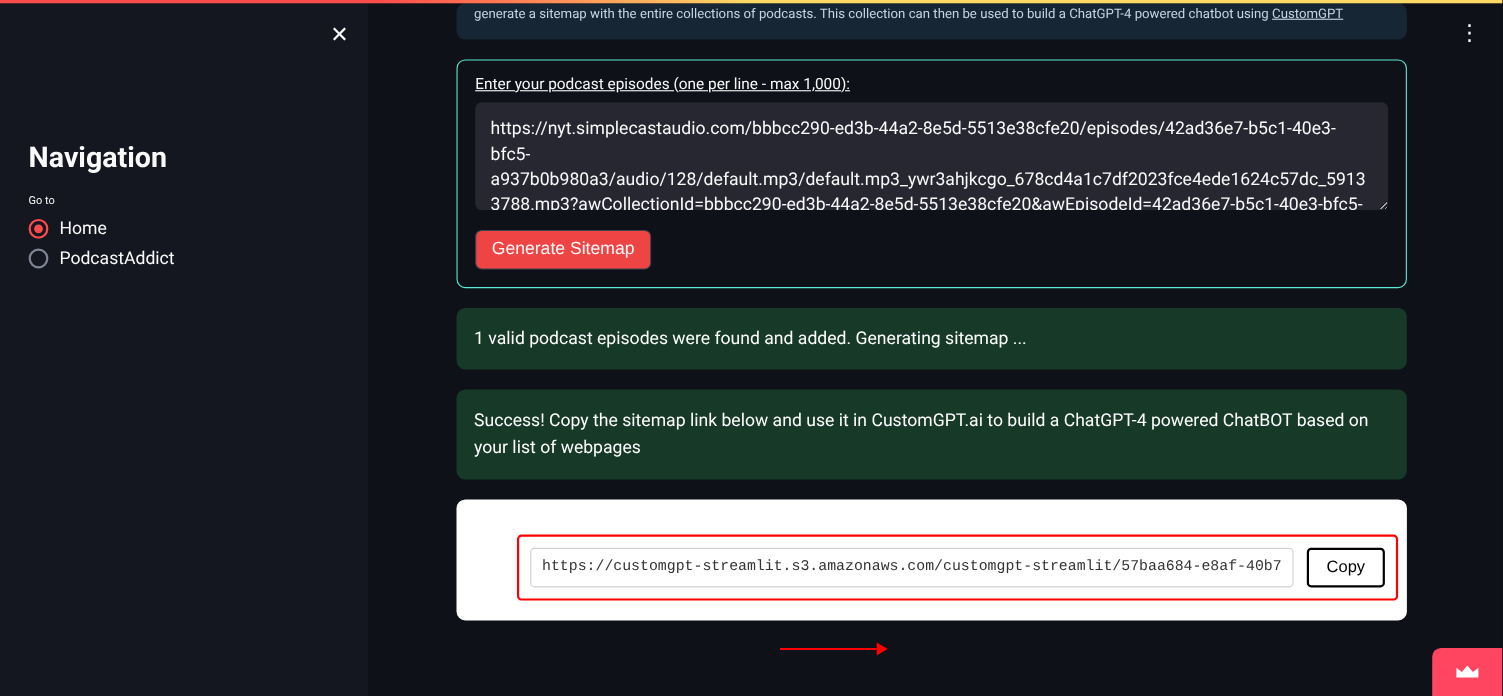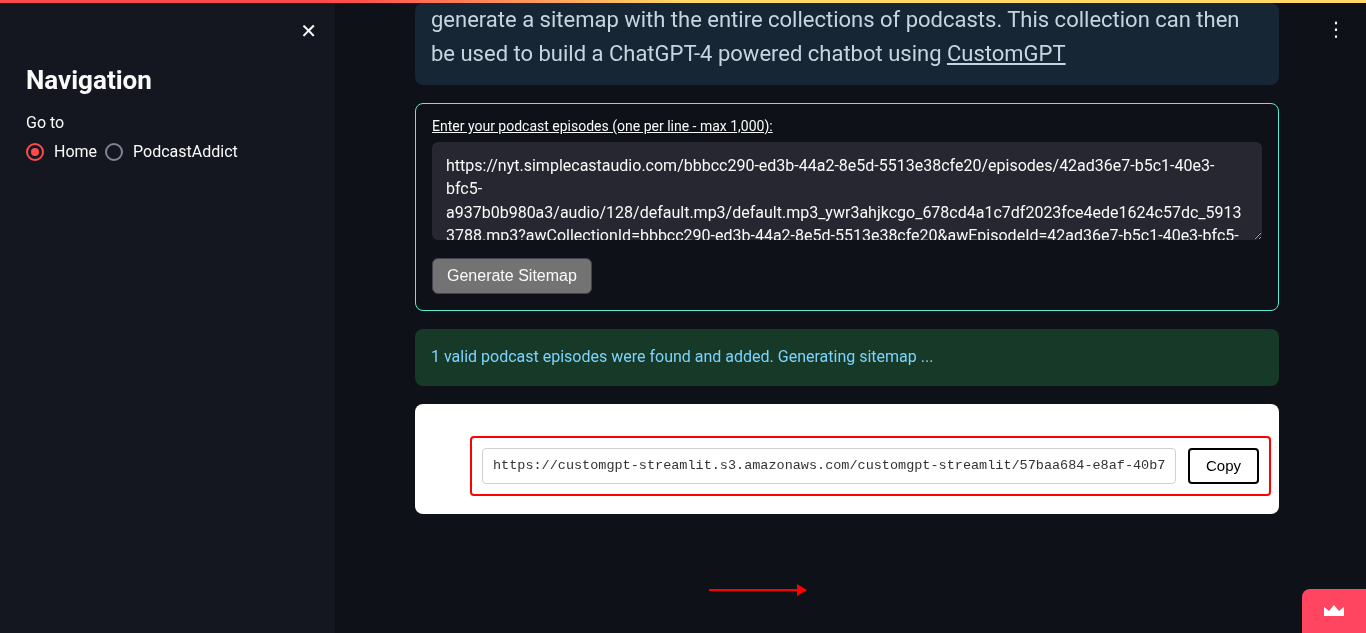--- a/index.html
+++ b/index.html
@@ -31,30 +31,30 @@
   position: absolute;
   top: 18px; right: 18px;
   color: #fafafa;
   font-size: 20px;
   cursor: pointer;
   line-height: 1;
 }
 .sidebar-title {
   font-size: 26px;
   font-weight: 700;
-  margin-top: 44px;
+  margin-top: 108px;
   margin-bottom: 18px;
   color: #fafafa;
 }
 .goto-label {
-  font-size: 16px;
+  font-size: 10px;
   color: #fafafa;
   margin-bottom: 10px;
 }
-.radio-group { display: flex; gap: 8px; }
+.radio-group { display: flex; flex-direction: column; gap: 8px; }
 .radio-item {
   display: flex;
   align-items: center;
   gap: 10px;
   font-size: 16px;
   color: #fafafa;
   cursor: pointer;
 }
 .radio-circle {
   width: 18px; height: 18px;
@@ -95,21 +95,21 @@
   position: absolute;
   left: 80px;
   top: 0;
   width: 864px;
 }
 .info-box {
   background: #172635;
   border-radius: 8px;
   padding: 14px 16px;
   margin-top: 30px;
-  font-size: 22px;
+  font-size: 12px;
   line-height: 1.55;
   color: #c7d5e0;
 }
 .info-box-top {
   margin-top: 0;
   padding-top: 0;
 }
 .info-box a {
   color: #c7d5e0;
   text-decoration: underline;
@@ -135,36 +135,36 @@
   padding: 12px 14px;
   color: #fafafa;
   font-size: 16px;
   line-height: 1.45;
   resize: vertical;
   font-family: inherit;
   overflow: hidden;
 }
 .gen-btn {
   margin-top: 14px;
-  background: #737373;
+  background: #ef4444;
   border: 1px solid #41444f;
   color: #fafafa;
   padding: 8px 14px;
   border-radius: 6px;
   font-size: 16px;
   cursor: pointer;
 }
 .success-box {
   background: #173928;
   border-radius: 8px;
   padding: 16px 16px;
   margin-top: 18px;
   font-size: 16px;
   line-height: 1.55;
-  color: #7dd3fc;
+  color: #ffffff;
 }
 .white-panel {
   background: #ffffff;
   border-radius: 8px;
   margin-top: 18px;
   padding: 14px;
   height: 110px;
   position: relative;
 }
 .copy-frame {
@@ -250,20 +250,21 @@
     </div>
 
     <div class="form-card">
       <div class="form-label">Enter your podcast episodes (one per line - max 1,000):</div>
       <textarea class="textarea" style="">https://nyt.simplecastaudio.com/bbbcc290-ed3b-44a2-8e5d-5513e38cfe20/episodes/42ad36e7-b5c1-40e3-bfc5-a937b0b980a3/audio/128/default.mp3/default.mp3_ywr3ahjkcgo_678cd4a1c7df2023fce4ede1624c57dc_59133788.mp3?awCollectionId=bbbcc290-ed3b-44a2-8e5d-5513e38cfe20&amp;awEpisodeId=42ad36e7-b5c1-40e3-bfc5-a937b0b980a3&amp;from=PodcastAddict&amp;hash_redirect=1&amp;x-total-bytes=59133788&amp;x-ais-</textarea>
       <button class="gen-btn">Generate Sitemap</button>
     </div>
 
     <div class="success-box">1 valid podcast episodes were found and added. Generating sitemap ...</div>
 
+    <div class="success-box">Success! Copy the sitemap link below and use it in CustomGPT.ai to build a ChatGPT-4 powered ChatBOT based on your list of webpages</div>
 
     <div class="white-panel">
       <div class="copy-frame">
         <input class="url-input" type="text" readonly="" value="https://customgpt-streamlit.s3.amazonaws.com/customgpt-streamlit/57baa684-e8af-40b7-8a7e" style="">
         <button class="copy-btn">Copy</button>
       </div>
     </div>
 
   </div>
 

